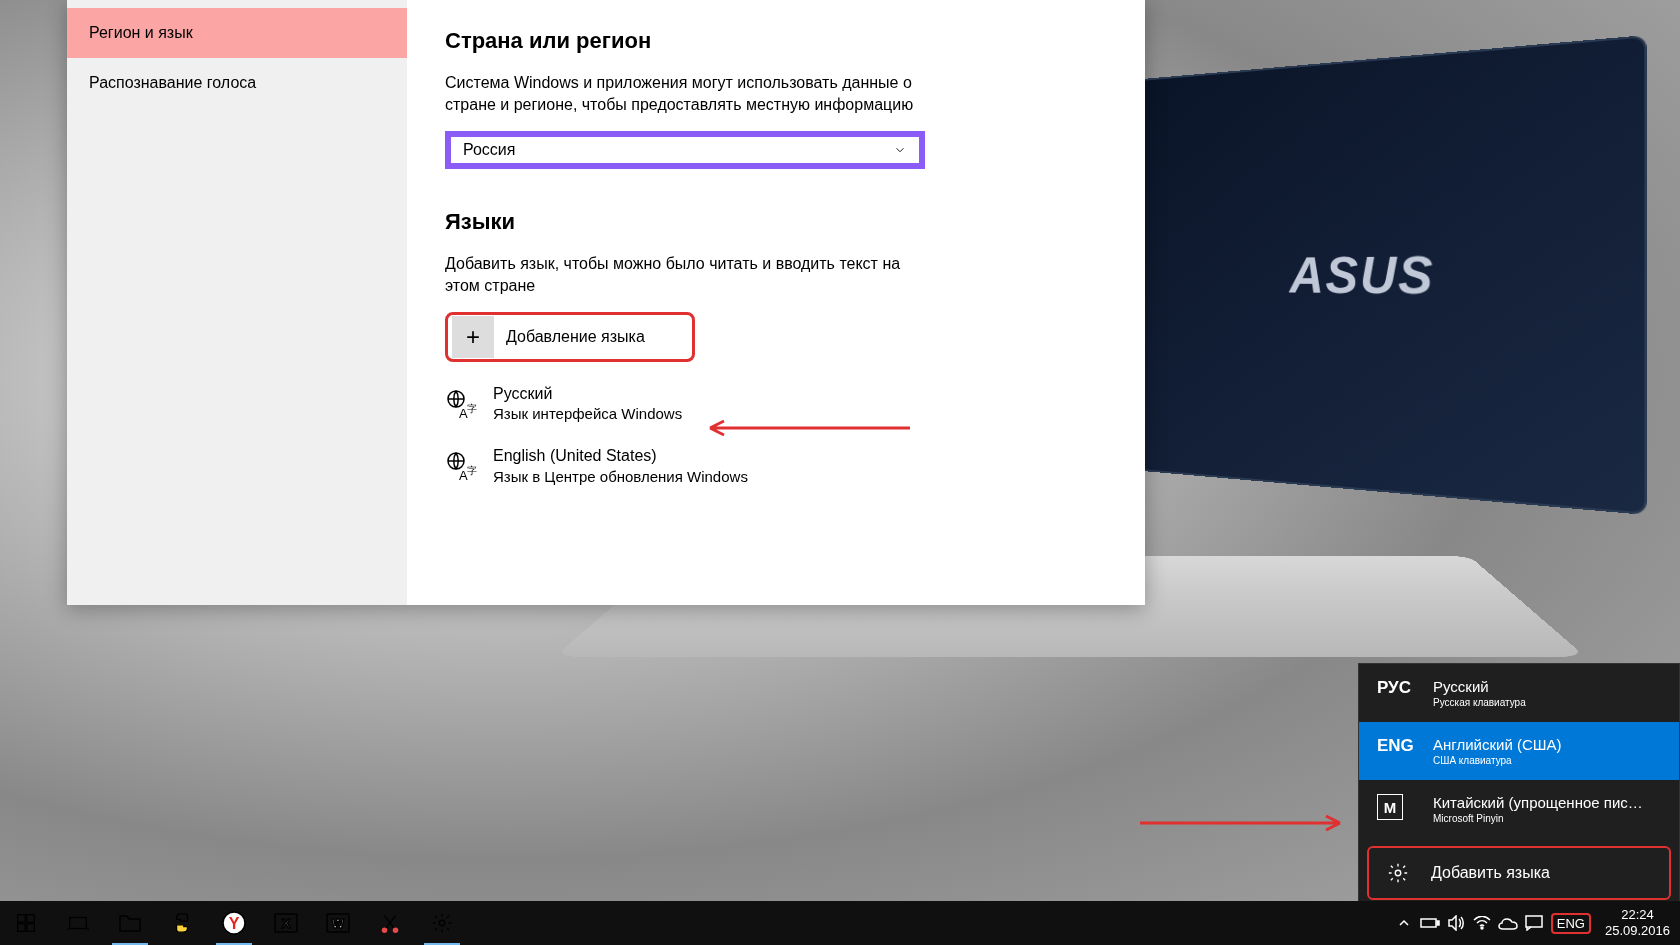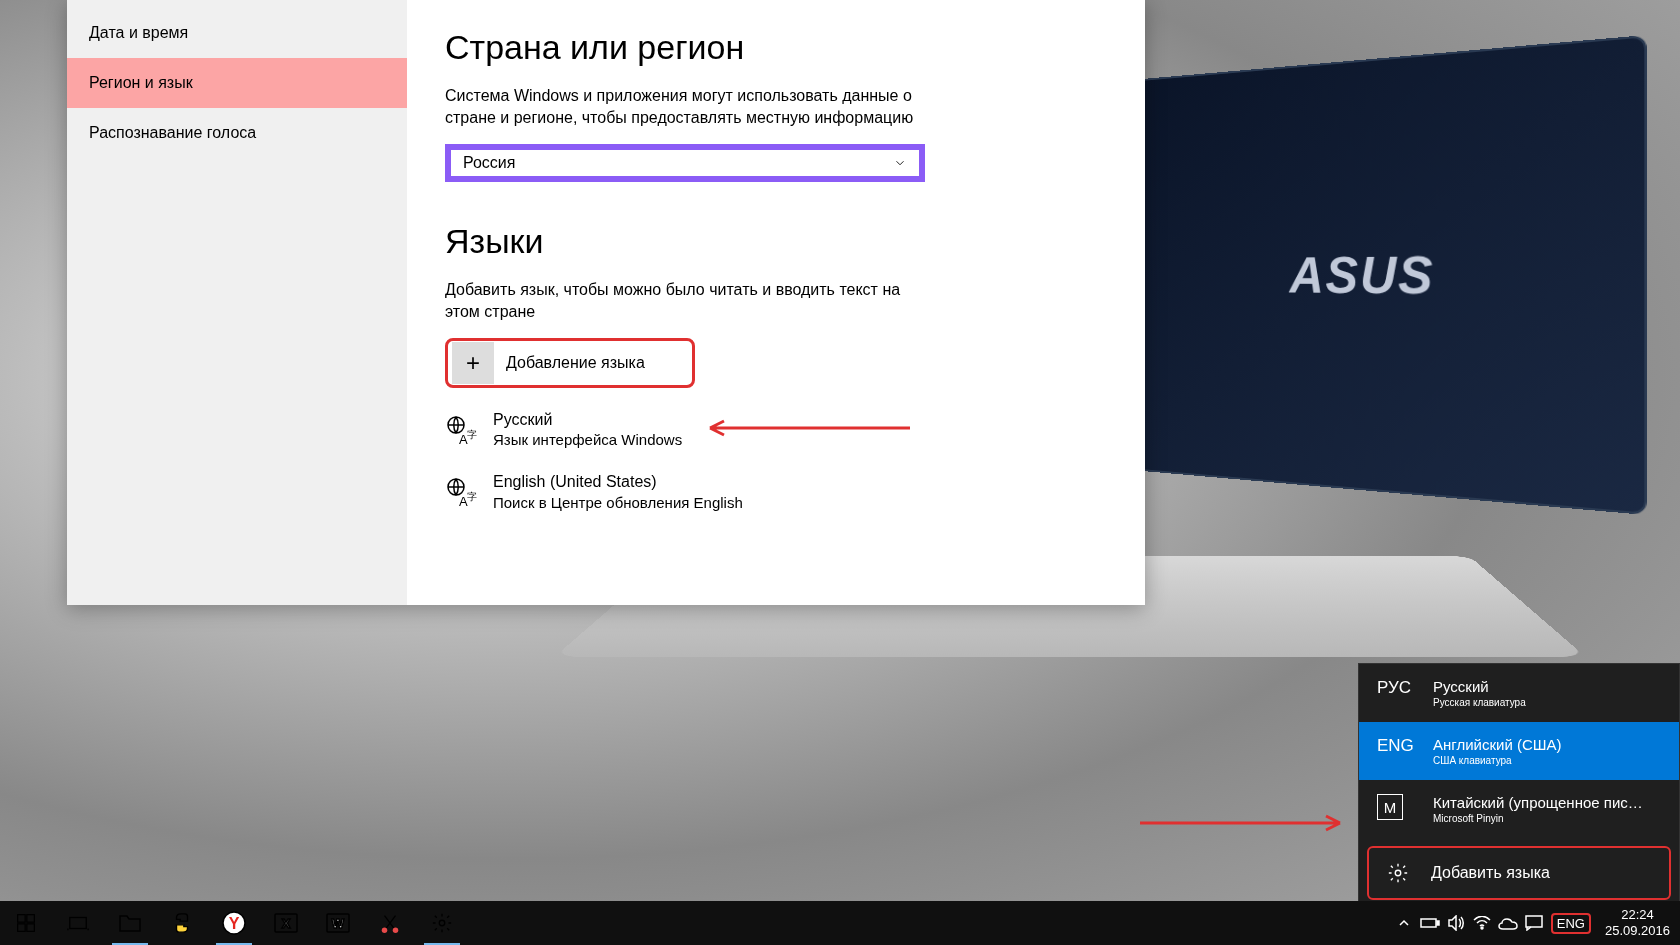--- a/index.html
+++ b/index.html
@@ -20,38 +20,38 @@
 .gear-header{margin-right:18px;color:#0078d7}
 .header-title{font-size:15px;font-weight:600;letter-spacing:1px}
 .search-box{position:absolute;right:22px;top:6px;width:312px;height:36px;border:1px solid #999;background:#fff;display:flex;align-items:center;padding:0 10px}
 .search-box input{flex:1;border:none;outline:none;font-size:16px;color:#666}
 .search-box svg{width:18px;height:18px;color:#555}
 .body-area{flex:1;display:flex;overflow:hidden}
 .sidebar{width:340px;background:#f0f0f0;padding-top:8px}
 .sidebar-item{height:50px;display:flex;align-items:center;padding-left:22px;font-size:16px;cursor:pointer}
 .sidebar-item.active{background:#fca5a5}
 .content{flex:1;padding:28px 38px;overflow:hidden}
-.section-h{font-size:34px;font-weight:400;margin-bottom:18px;color:#000}
+.section-h{font-size:22px;font-weight:700;margin-bottom:18px;color:#000}
 .section-p{font-size:16px;color:#000;margin-bottom:14px;max-width:480px;line-height:1.4}
 .dropdown{width:480px;height:38px;border:6px solid #8b5cf6;display:flex;align-items:center;justify-content:space-between;padding:0 12px;font-size:16px;cursor:pointer;margin-bottom:40px}
 .dropdown svg{width:14px;height:14px}
 .add-lang{width:250px;height:50px;border:3px solid #e03030;border-radius:8px;display:flex;align-items:center;cursor:pointer;margin-bottom:18px}
 .add-lang-plus{width:42px;height:42px;background:#ddd;display:flex;align-items:center;justify-content:center;font-size:24px;margin:0 12px 0 4px}
 .add-lang-text{font-size:16px}
 .arrow-red{position:absolute;left:700px;top:418px;width:210px;height:20px;z-index:11}
 .arrow-red2{position:absolute;right:320px;bottom:112px;width:220px;height:20px;z-index:60}
 .lang-item{display:flex;align-items:flex-start;margin-bottom:14px;cursor:pointer;padding:4px 0}
 .lang-icon{width:32px;height:32px;margin-right:16px;position:relative;margin-top:4px}
 .lang-icon svg{width:32px;height:32px}
 .lang-name{font-size:16px;line-height:1.3}
 .lang-desc{font-size:15px;color:#000;line-height:1.3}
 .lang-switcher{position:absolute;right:0;bottom:36px;width:322px;background:#1f1f1f;z-index:50;color:#fff;border:1px solid #333}
 .ls-item{padding:14px 18px;display:flex;align-items:flex-start;cursor:pointer}
 .ls-item.selected{background:#0078d7}
-.ls-code{width:56px;font-size:17px;font-weight:400}
+.ls-code{width:56px;font-size:17px;font-weight:700}
 .ls-code.m-box{width:26px;height:26px;border:1px solid #fff;display:flex;align-items:center;justify-content:center;font-size:15px;margin-right:30px;margin-left:0}
 .ls-texts{flex:1}
 .ls-title{font-size:15px}
 .ls-sub{font-size:10px;margin-top:2px}
 .ls-settings{padding:14px 18px;display:flex;align-items:center;border:2px solid #e03030;border-radius:6px;margin:8px;cursor:pointer}
 .ls-settings svg{width:22px;height:22px;margin-right:22px}
 .taskbar{position:absolute;bottom:0;left:0;right:0;height:44px;background:#101010;display:flex;align-items:center;z-index:100}
 .tb-left{display:flex;align-items:center;height:100%}
 .tb-icon{width:52px;height:44px;display:flex;align-items:center;justify-content:center;cursor:pointer;position:relative}
 .tb-icon.active::after{content:"";position:absolute;bottom:0;left:8px;right:8px;height:2px;background:#76b9ed}
@@ -69,23 +69,20 @@
 <div class="laptop">
   <div class="laptop-screen">
     <div class="laptop-logo">ASUS</div>
   </div>
   <div class="laptop-base"></div>
 </div>
 
 <div class="settings-window">
   <div class="body-area">
     <div class="sidebar">
-      <div class="sidebar-item">
-          <span>Дата и время</span>
-        </div>
       <div class="sidebar-item active">
           <span>Регион и язык</span>
         </div>
       <div class="sidebar-item">
           <span>Распознавание голоса</span>
         </div>
     </div>
     <div class="content">
       <h1 class="section-h">Страна или регион</h1>
       <p class="section-p">Система Windows и приложения могут использовать данные о стране и регионе, чтобы предоставлять местную информацию</p>
@@ -115,21 +112,21 @@
       </div>
       <div class="lang-item">
         <div class="lang-icon"><svg viewBox="0 0 32 32">
               <circle cx="11" cy="11" r="8"></circle>
               <path d="M3 11h16M11 3c3 4 3 12 0 16M11 3c-3 4-3 12 0 16"></path>
               <text x="14" y="30" font-size="13" fill="#000" stroke="none">A</text>
               <text x="22" y="24" font-size="10" fill="#000" stroke="none">字</text>
             </svg></div>
         <div>
           <div class="lang-name">English (United States)</div>
-          <div class="lang-desc">Поиск в Центре обновления English</div>
+          <div class="lang-desc">Язык в Центре обновления Windows</div>
         </div>
       </div>
 
     </div>
   </div>
 </div>
 
 <svg class="arrow-red" viewBox="0 0 210 20">
     <path d="M210 10H10M10 10l14-7M10 10l14 7" stroke="#e03030" stroke-width="3" fill="none"></path>
   </svg>

